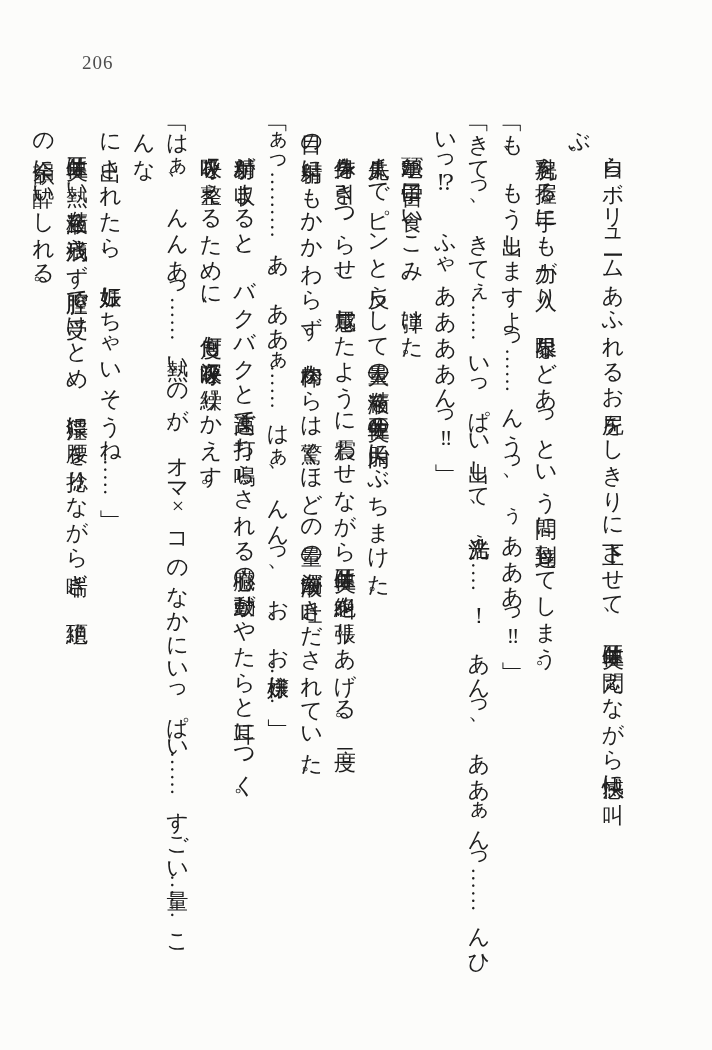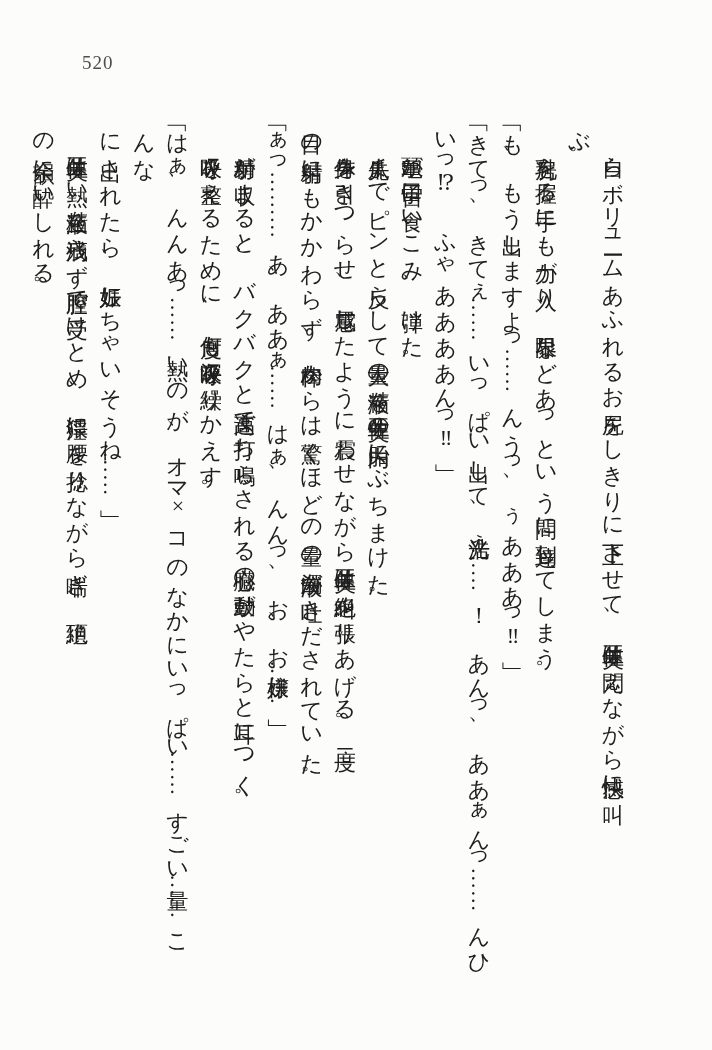--- a/index.html
+++ b/index.html
@@ -44,21 +44,21 @@
     padding: 0;
   }
   .text-line.indent {
     text-indent: 22px;
   }
 </style>
 </head>
 <body>
 
 <div class="page">
-  <div class="page-number">520</div>
+  <div class="page-number">206</div>
   <div class="text-area">
       <p class="text-line indent">自らボリュームあふれるお尻をしきりに上下させて、亜佐美は悶えながら快感に叫</p>
       <p class="text-line">ぶ。</p>
       <p class="text-line indent">乳房を握る手にも力が入り、限界などあっという間に到達してしまう。</p>
       <p class="text-line">「も、もう出しますよっ……んうっ、ぅあああっ‼」</p>
       <p class="text-line">「きてっ、きてぇ……いっぱい出して、浩光ぅ……！　あんっ、ああぁんっ……んひ</p>
       <p class="text-line">いっ⁉　ふゃああああんっ‼」</p>
       <p class="text-line indent">亀頭が子宮口に食いこみ、弾けた。</p>
       <p class="text-line indent">爪先までピンと反らして大量の精液を亜佐美の胎内にぶちまけた。</p>
       <p class="text-line indent">身体を引きつらせ、感電したように震わせながら亜佐美は絶叫を張りあげる。二度</p>

